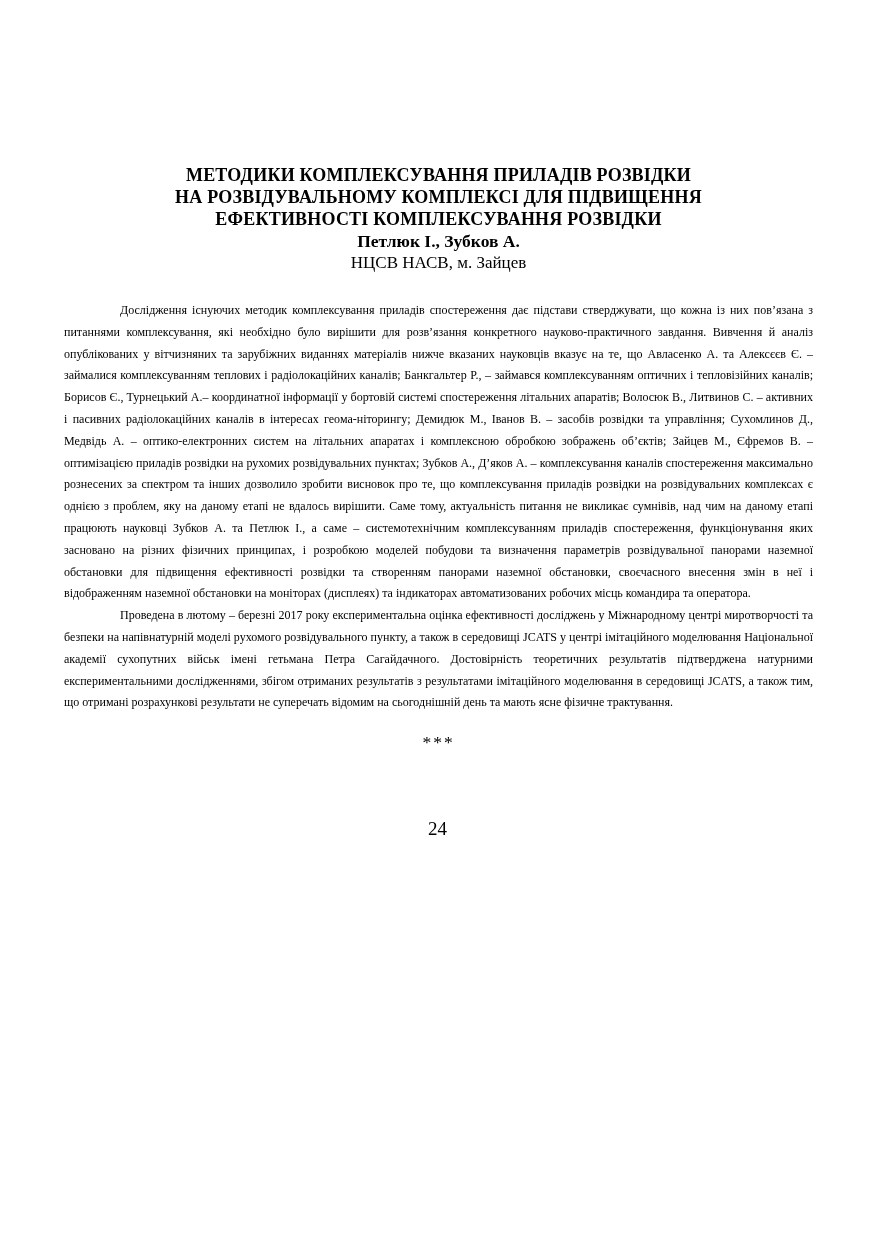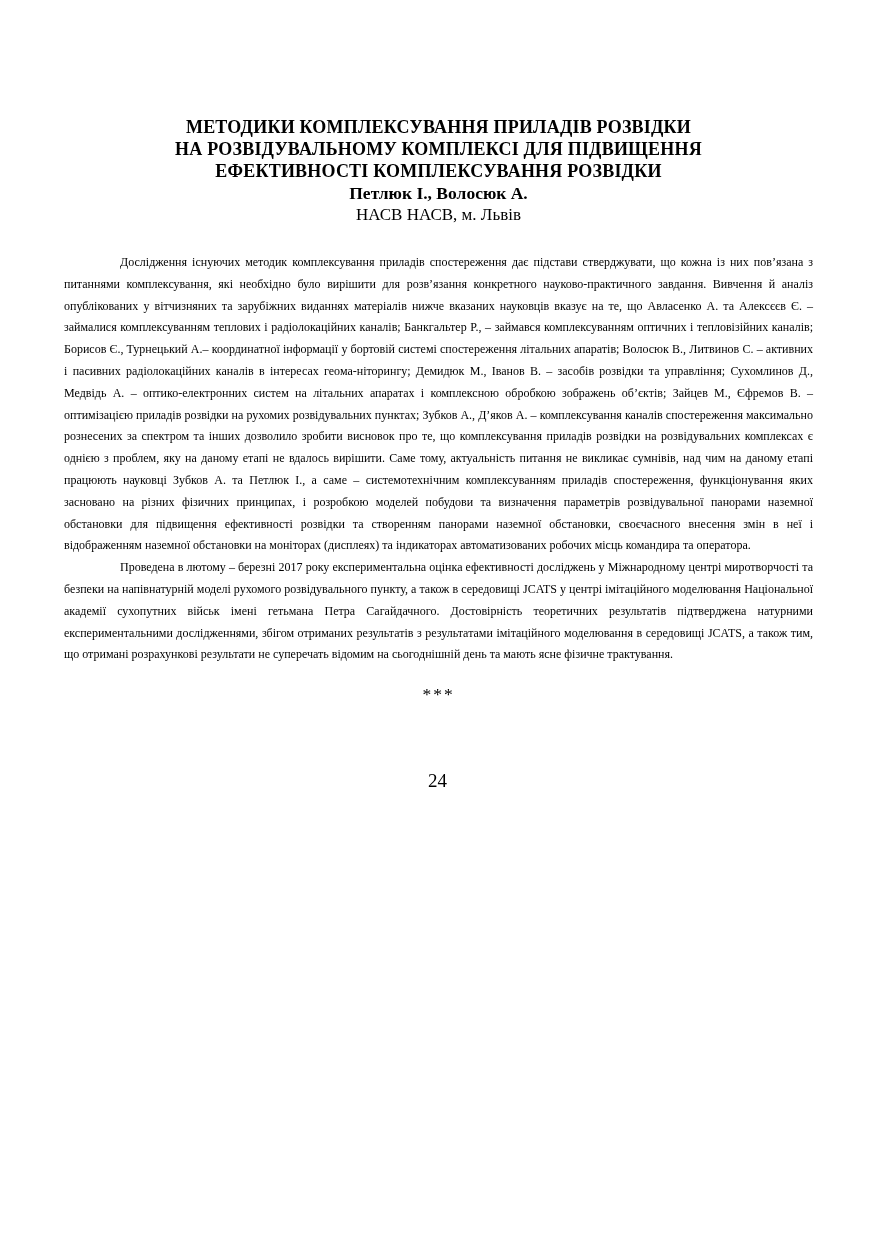--- a/index.html
+++ b/index.html
@@ -10,20 +10,21 @@
   .page {
     position: relative;
     width: 875px;
     height: 884px;
     background: #ffffff;
     color: #000000;
     font-family: "Liberation Serif", "DejaVu Serif", serif;
     box-sizing: border-box;
     padding: 116px 62px 0 64px;
     overflow: hidden;
+    margin-top: 48px;
   }
   .title {
     margin: 0;
     font-size: 18px;
     font-weight: 700;
     line-height: 22px;
     text-align: center;
     letter-spacing: 0.2px;
   }
   .title-line {
@@ -72,22 +73,22 @@
 <body>
 
 <div class="page">
 
   <header>
     <h1 class="title">
       <span class="title-line">МЕТОДИКИ КОМПЛЕКСУВАННЯ ПРИЛАДІВ РОЗВІДКИ</span>
       <span class="title-line">НА РОЗВІДУВАЛЬНОМУ КОМПЛЕКСІ ДЛЯ ПІДВИЩЕННЯ</span>
       <span class="title-line">ЕФЕКТИВНОСТІ КОМПЛЕКСУВАННЯ РОЗВІДКИ</span>
     </h1>
-    <div class="authors">Петлюк І., Волосюк А.</div>
-    <div class="affiliation">НАСВ НАСВ, м. Львів</div>
+    <div class="authors">Петлюк І., Зубков А.</div>
+    <div class="affiliation">НЦСВ НАСВ, м. Зайцев</div>
   </header>
 
   <main class="body-text">
     <p class="para">Дослідження існуючих методик комплексування приладів спостереження дає підстави стверджувати, що кожна із них пов’язана з питаннями комплексування, які необхідно було вирішити для розв’язання конкретного науково-практичного завдання. Вивчення й аналіз опублікованих у вітчизняних та зарубіжних виданнях матеріалів нижче вказаних науковців вказує на те, що Авласенко А. та Алексєєв Є. – займалися комплексуванням теплових і радіолокаційних каналів; Банкгальтер Р., – займався комплексуванням оптичних і тепловізійних каналів; Борисов Є., Турнецький А.– координатної інформації у бортовій системі спостереження літальних апаратів; Волосюк В., Литвинов С. – активних і пасивних радіолокаційних каналів в інтересах геома-ніторингу; Демидюк М., Іванов В. – засобів розвідки та управління; Сухомлинов Д., Медвідь А. – оптико-електронних систем на літальних апаратах і комплексною обробкою зображень об’єктів; Зайцев М., Єфремов В. – оптимізацією приладів розвідки на рухомих розвідувальних пунктах; Зубков А., Д’яков А. – комплексування каналів спостереження максимально рознесених за спектром та інших дозволило зробити висновок про те, що комплексування приладів розвідки на розвідувальних комплексах є однією з проблем, яку на даному етапі не вдалось вирішити. Саме тому, актуальність питання не викликає сумнівів, над чим на даному етапі працюють науковці Зубков А. та Петлюк І., а саме – системотехнічним комплексуванням приладів спостереження, функціонування яких засновано на різних фізичних принципах, і розробкою моделей побудови та визначення параметрів розвідувальної панорами наземної обстановки для підвищення ефективності розвідки та створенням панорами наземної обстановки, своєчасного внесення змін в неї і відображенням наземної обстановки на моніторах (дисплеях) та індикаторах автоматизованих робочих місць командира та оператора.</p>
     <p class="para">Проведена в лютому – березні 2017 року експериментальна оцінка ефективності досліджень у Міжнародному центрі миротворчості та безпеки на напівнатурній моделі рухомого розвідувального пункту, а також в середовищі JCATS у центрі імітаційного моделювання Національної академії сухопутних військ імені гетьмана Петра Сагайдачного. Достовірність теоретичних результатів підтверджена натурними експериментальними дослідженнями, збігом отриманих результатів з результатами імітаційного моделювання в середовищі JCATS, а також тим, що отримані розрахункові результати не суперечать відомим на сьогоднішній день та мають ясне фізичне трактування.</p>
   </main>
 
   <div class="separator">***</div>
 
   <footer class="page-number">24</footer>

